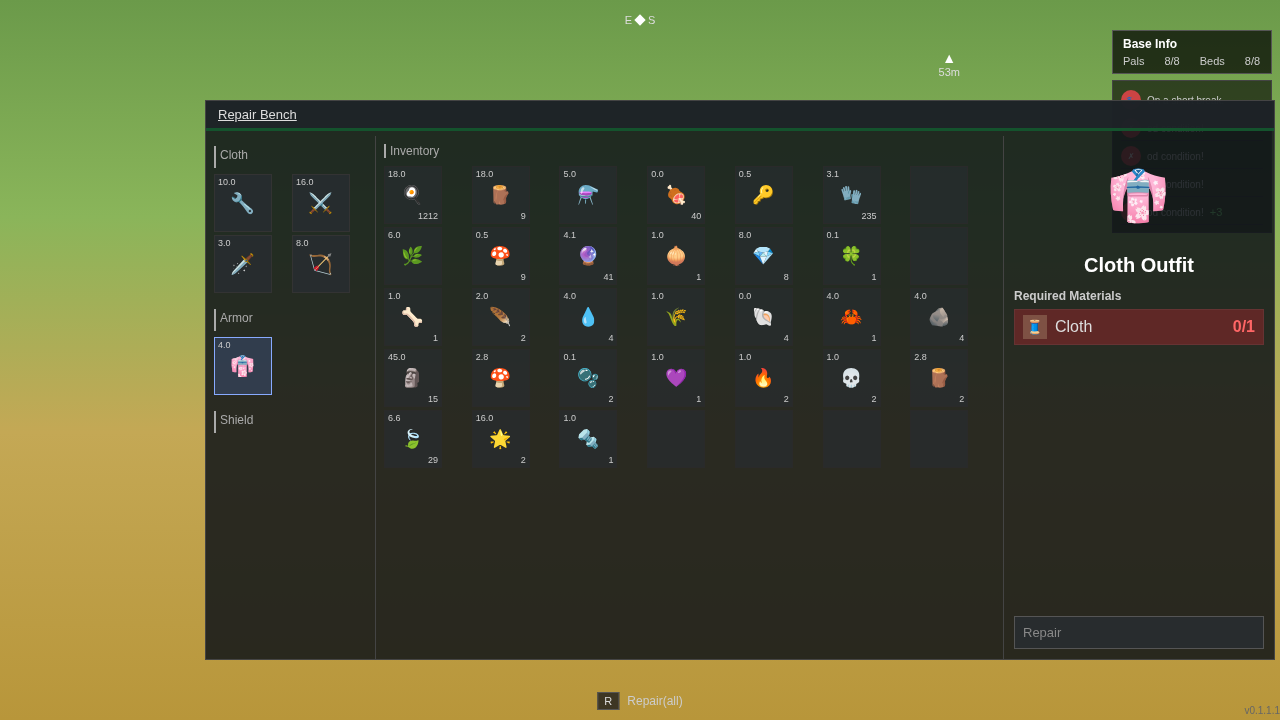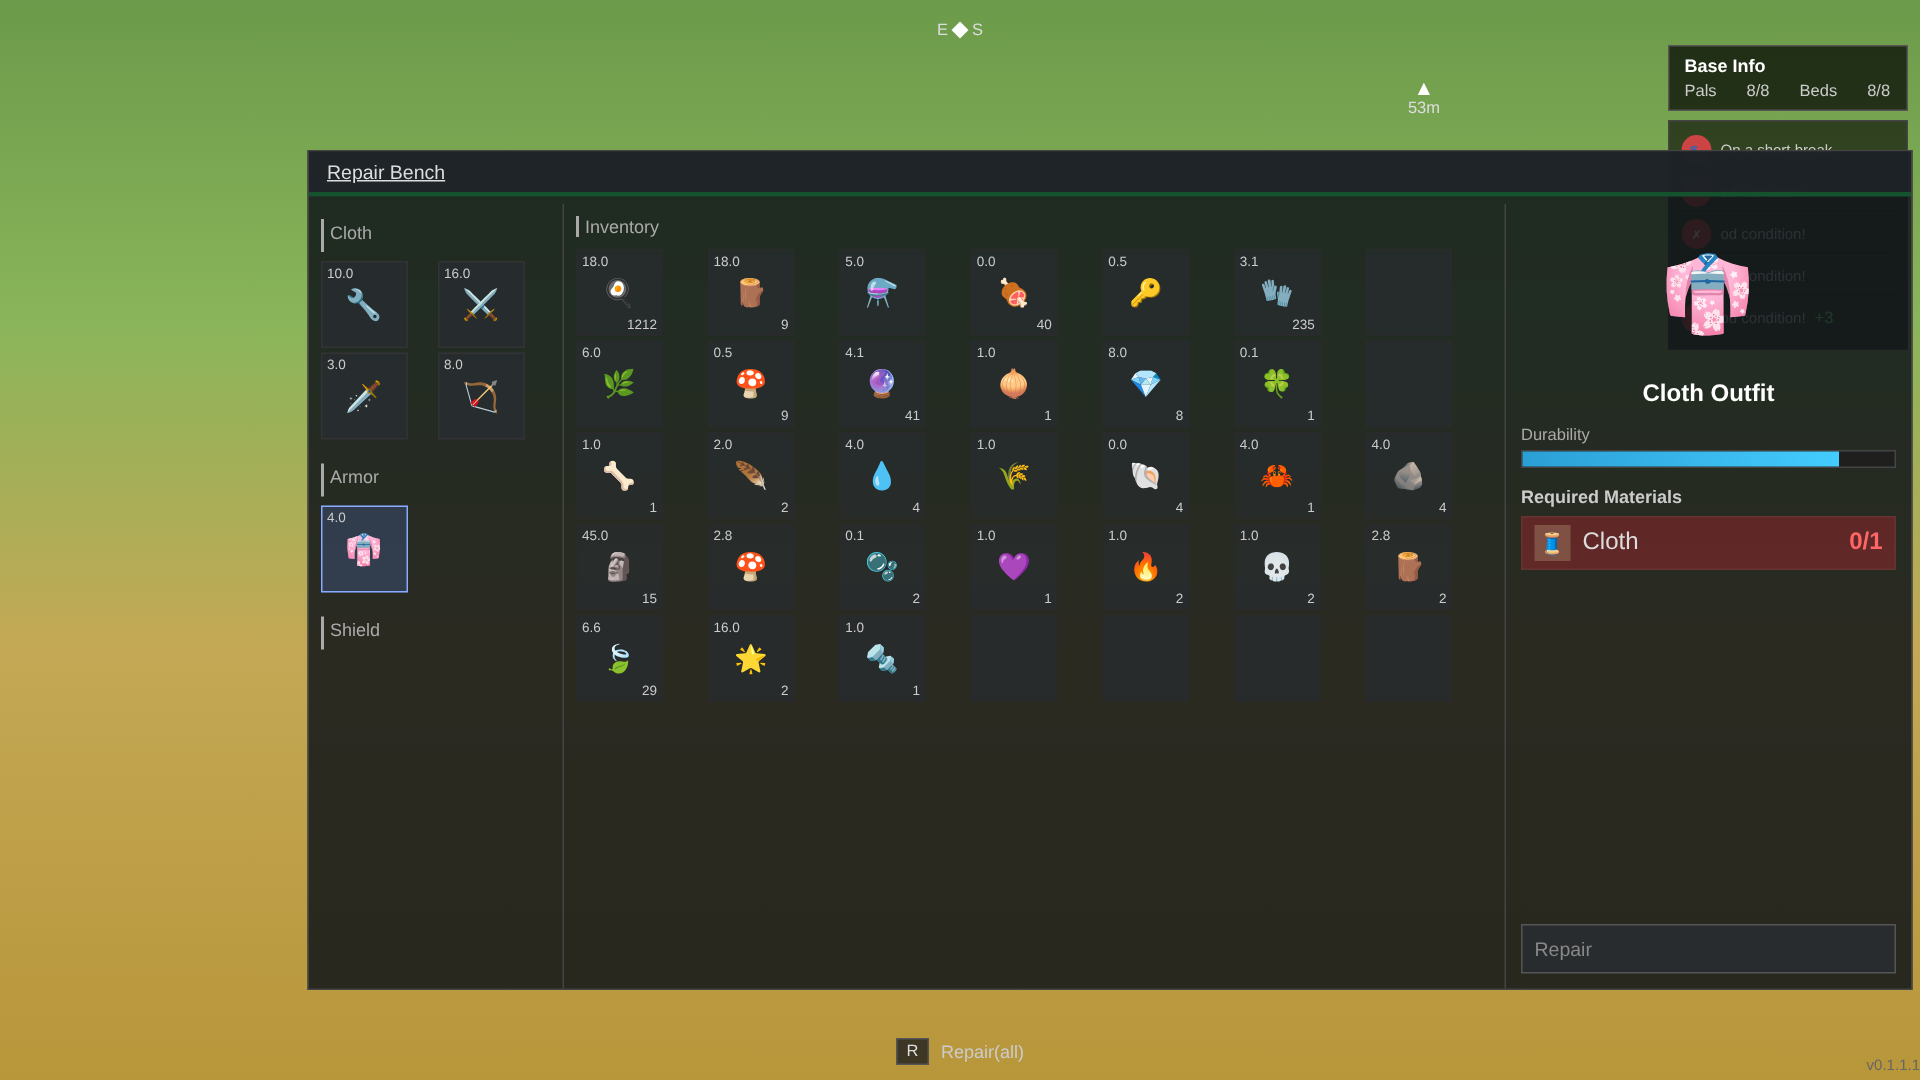--- a/index.html
+++ b/index.html
@@ -263,21 +263,21 @@
       height: 100px;
       display: flex;
       align-items: center;
       justify-content: center;
       font-size: 50px;
       margin-bottom: 8px;
     }
 
     .item-name {
       color: #fff;
-      font-size: 16px;
+      font-size: 20px;
       font-weight: bold;
       margin-bottom: 12px;
       text-align: center;
     }
 
     .durability-section {
       width: 100%;
       margin-bottom: 12px;
     }
 
@@ -666,26 +666,20 @@
       <div class="inv-slot"></div>
     </div>
   </div>
 
   <div class="detail-panel">
     <div class="item-preview">
       <span>👘</span>
     </div>
     <div class="item-name">Cloth Outfit</div>
 
-    <div class="durability-section">
-      <div class="dur-label">Durability</div>
-      <div class="dur-bar-bg">
-        <div class="dur-bar-fill" style="width: 85%;"></div>
-      </div>
-    </div>
 
     <div class="required-materials">
       <div class="req-title">Required Materials</div>
       <div class="material-item">
         <div class="material-icon">🧵</div>
         <span class="material-name">Cloth</span>
         <span class="material-count">0/1</span>
       </div>
     </div>
 

